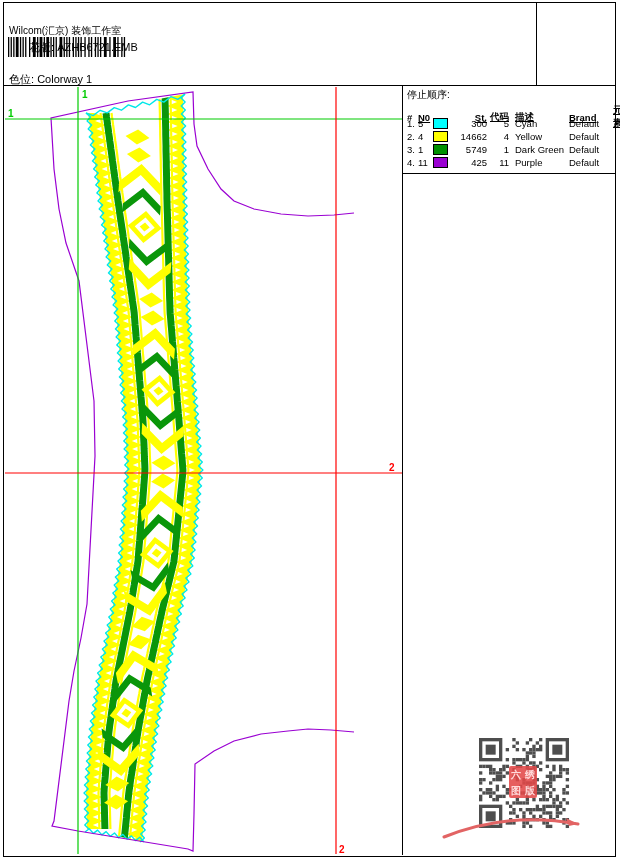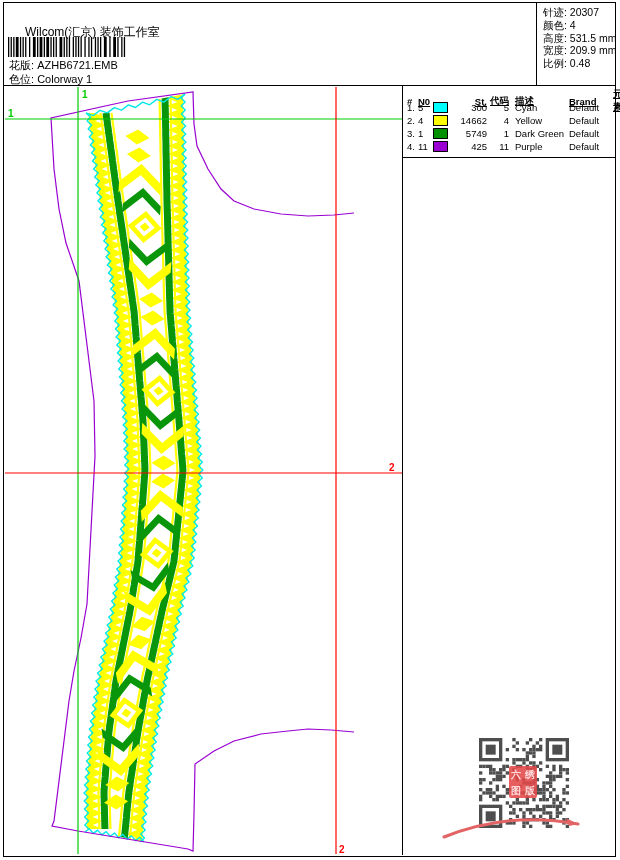--- a/index.html
+++ b/index.html
@@ -1,24 +1,24 @@
 <!DOCTYPE html>
 <html style="--design_cyan: #00e8e8; --design_yellow: #ffff00; --design_green: #0a960a; --design_purple: #9a00d2; --line_green: #00cc00; --line_red: #ff0000; --qr_gray: #4e4e4e;"><head>
 <meta charset="utf-8">
 <style>
   html,body{margin:0;padding:0;background:#fff;}
   body{width:620px;height:860px;position:relative;font-family:"Liberation Sans",sans-serif;color:#000;}
   .page{position:absolute;left:0;top:0;width:620px;height:860px;background:#fff;overflow:hidden;}
   .outer-border{position:absolute;left:3px;top:2px;width:613px;height:855px;border:1.5px solid #000;box-sizing:border-box;}
   
   .hdr-title{position:absolute;left:9px;top:3px;font-size:18px;font-weight:bold;letter-spacing:1.5px;}
-  .hdr-studio{position:absolute;left:9px;top:24px;font-size:12px;margin-left:16px;}
+  .hdr-studio{position:absolute;left:9px;top:24px;font-size:10px;}
   .hdr-barcode{position:absolute;left:7px;top:37px;}
   .hdr-line{position:absolute;left:9px;font-size:11px;white-space:nowrap;}
-  .hdr-pattern{top:58px;} .hdr-colorway{top:72px;}
+  .hdr-pattern{top:40px;margin-left:20px;} .hdr-colorway{top:72px;}
   .hdr-divider{position:absolute;left:536px;top:2px;width:0;height:83px;border-left:1.5px solid #000;}
   .info-box{position:absolute;left:543px;top:6px;font-size:10.5px;line-height:12.8px;}
   .info-row{white-space:nowrap;}
   
   .design-area{position:absolute;left:3px;top:85px;width:613px;height:772px;border:1.5px solid #000;box-sizing:border-box;background:#fff;}
   .design-svg{position:absolute;left:0;top:0;}
   .table-panel{position:absolute;right:0;top:0;width:213px;height:769px;border-left:1.5px solid #000;box-sizing:border-box;background:#fff;}
   .stop-table{border-bottom:1.5px solid #000;padding:2px 1px 4px 4px;}
   .stop-title{font-size:10px;margin-bottom:2px;}
   .trow{display:grid;grid-template-columns:11px 15px 20px 36px 22px 58px 44px auto;height:13px;align-items:center;font-size:9.5px;}
@@ -80,27 +80,20 @@
     </svg>
   <div class="hdr-line hdr-pattern">
     <span>花版:</span>
     <span>AZHB6721.EMB</span>
   </div>
   <div class="hdr-line hdr-colorway">
     <span>色位:</span>
     <span>Colorway 1</span>
   </div>
   <div class="hdr-divider"></div>
-  <div class="info-box">
-    <div class="info-row"><span>针迹:</span> <span>20307</span></div>
-    <div class="info-row"><span>颜色:</span> <span>4</span></div>
-    <div class="info-row"><span>高度:</span> <span>531.5 mm</span></div>
-    <div class="info-row"><span>宽度:</span> <span>209.9 mm</span></div>
-    <div class="info-row"><span>比例:</span> <span>0.48</span></div>
-  </div>
 
   <div class="design-area">
     <svg class="design-svg" id="design-svg" width="400" height="769" viewBox="3 85 400 769">
       <g id="gen-band">
           <defs>
             <clipPath id="bandclip">
               <polygon points="85.0,112.0 85.5,116.0 86.1,120.0 86.6,124.0 87.2,128.0 87.7,132.0 88.3,136.0 88.8,140.0 89.4,144.0 89.9,148.0 90.5,152.0 91.0,156.0 91.5,160.0 92.1,164.0 92.6,168.0 93.2,172.0 93.7,176.0 94.3,180.0 94.8,184.0 95.4,188.0 95.9,192.0 96.5,196.0 97.0,200.0 97.6,204.0 98.2,208.0 98.7,212.0 99.3,216.0 99.9,220.0 100.5,224.0 101.1,228.0 101.7,232.0 102.2,236.0 102.8,240.0 103.4,244.0 104.0,248.0 104.6,252.0 105.1,256.0 105.7,260.0 106.3,264.0 106.9,268.0 107.5,272.0 108.1,276.0 108.6,280.0 109.2,284.0 109.8,288.0 110.4,292.0 111.0,296.0 111.5,300.0 112.1,304.0 112.7,308.0 113.2,312.0 113.5,316.0 113.8,320.0 114.1,324.0 114.5,328.0 114.8,332.0 115.1,336.0 115.5,340.0 115.8,344.0 116.1,348.0 116.4,352.0 116.8,356.0 117.1,360.0 117.4,364.0 117.7,368.0 118.1,372.0 118.4,376.0 118.7,380.0 119.1,384.0 119.4,388.0 119.7,392.0 120.0,396.0 120.4,400.0 120.7,404.0 121.0,408.0 121.3,412.0 121.7,416.0 122.0,420.0 122.2,424.0 122.3,428.0 122.5,432.0 122.6,436.0 122.8,440.0 123.0,444.0 123.1,448.0 123.3,452.0 123.4,456.0 123.6,460.0 123.8,464.0 123.9,468.0 123.8,472.0 123.5,476.0 123.2,480.0 122.9,484.0 122.6,488.0 122.3,492.0 122.0,496.0 121.7,500.0 121.4,504.0 121.0,508.0 120.7,512.0 120.4,516.0 120.1,520.0 119.8,524.0 119.5,528.0 119.2,532.0 118.9,536.0 118.6,540.0 118.2,544.0 117.9,548.0 117.6,552.0 117.3,556.0 117.0,560.0 116.4,564.0 115.7,568.0 115.1,572.0 114.4,576.0 113.8,580.0 113.2,584.0 112.5,588.0 111.9,592.0 111.2,596.0 110.6,600.0 110.0,604.0 109.3,608.0 108.6,612.0 107.8,616.0 107.0,620.0 106.2,624.0 105.4,628.0 104.6,632.0 103.8,636.0 103.0,640.0 102.2,644.0 101.4,648.0 100.6,652.0 99.8,656.0 99.0,660.0 98.2,664.0 97.4,668.0 96.6,672.0 95.8,676.0 95.0,680.0 94.4,684.0 93.9,688.0 93.3,692.0 92.8,696.0 92.2,700.0 91.6,704.0 91.1,708.0 90.5,712.0 90.0,716.0 89.4,720.0 88.8,724.0 88.3,728.0 87.8,732.0 87.5,736.0 87.2,740.0 86.8,744.0 86.5,748.0 86.2,752.0 85.8,756.0 85.5,760.0 85.2,764.0 84.8,768.0 84.5,772.0 84.2,776.0 83.8,780.0 83.5,784.0 83.2,788.0 83.0,792.0 83.1,796.0 83.2,800.0 83.3,804.0 83.4,808.0 83.5,812.0 83.6,816.0 83.7,820.0 83.8,824.0 83.9,828.0 143.0,841.0 143.4,837.0 143.8,833.0 144.2,829.0 144.6,825.0 145.0,821.0 145.4,817.0 145.7,813.0 146.1,809.0 146.5,805.0 146.9,801.0 147.3,797.0 147.7,793.0 148.2,789.0 148.8,785.0 149.3,781.0 149.9,777.0 150.6,773.0 151.2,769.0 151.8,765.0 152.3,761.0 152.9,757.0 153.6,753.0 154.2,749.0 154.8,745.0 155.3,741.0 155.9,737.0 156.6,733.0 157.2,729.0 157.9,725.0 158.6,721.0 159.3,717.0 160.1,713.0 160.8,709.0 161.5,705.0 162.2,701.0 162.9,697.0 163.7,693.0 164.4,689.0 165.1,685.0 165.8,681.0 166.6,677.0 167.5,673.0 168.4,669.0 169.2,665.0 170.1,661.0 170.9,657.0 171.8,653.0 172.6,649.0 173.5,645.0 174.4,641.0 175.2,637.0 176.1,633.0 176.9,629.0 177.8,625.0 178.6,621.0 179.5,617.0 180.4,613.0 181.2,609.0 182.2,605.0 183.2,601.0 184.1,597.0 185.1,593.0 186.0,589.0 187.0,585.0 188.0,581.0 188.9,577.0 189.9,573.0 190.8,569.0 191.8,565.0 192.8,561.0 193.3,557.0 193.7,553.0 194.1,549.0 194.5,545.0 194.9,541.0 195.3,537.0 195.7,533.0 196.1,529.0 196.5,525.0 196.9,521.0 197.3,517.0 197.7,513.0 198.1,509.0 198.5,505.0 198.9,501.0 199.3,497.0 199.7,493.0 200.1,489.0 200.5,485.0 200.9,481.0 201.3,477.0 201.7,473.0 201.9,469.0 201.6,465.0 201.3,461.0 201.0,457.0 200.6,453.0 200.3,449.0 200.0,445.0 199.7,441.0 199.4,437.0 199.0,433.0 198.7,429.0 198.4,425.0 198.1,421.0 197.8,417.0 197.4,413.0 197.1,409.0 196.8,405.0 196.4,401.0 196.1,397.0 195.8,393.0 195.5,389.0 195.1,385.0 194.8,381.0 194.5,377.0 194.2,373.0 193.8,369.0 193.5,365.0 193.2,361.0 192.8,357.0 192.5,353.0 192.2,349.0 191.9,345.0 191.5,341.0 191.2,337.0 190.9,333.0 190.6,329.0 190.2,325.0 189.9,321.0 189.6,317.0 189.2,313.0 189.0,309.0 188.9,305.0 188.8,301.0 188.6,297.0 188.5,293.0 188.4,289.0 188.3,285.0 188.2,281.0 188.1,277.0 188.0,273.0 187.9,269.0 187.8,265.0 187.7,261.0 187.6,257.0 187.4,253.0 187.3,249.0 187.2,245.0 187.1,241.0 187.0,237.0 186.9,233.0 186.8,229.0 186.7,225.0 186.6,221.0 186.5,217.0 186.4,213.0 186.2,209.0 186.1,205.0 186.0,201.0 185.9,197.0 185.9,193.0 185.8,189.0 185.7,185.0 185.6,181.0 185.6,177.0 185.5,173.0 185.4,169.0 185.3,165.0 185.3,161.0 185.2,157.0 185.1,153.0 185.0,149.0 185.0,145.0 184.9,141.0 184.8,137.0 184.7,133.0 184.7,129.0 184.6,125.0 184.5,121.0 184.4,117.0 184.4,113.0 184.3,109.0 184.2,105.0 184.1,101.0 184.1,97.0 184.0,93.0"></polygon>
             </clipPath>
           </defs>
           <polygon points="85.0,112.0 85.5,116.0 86.1,120.0 86.6,124.0 87.2,128.0 87.7,132.0 88.3,136.0 88.8,140.0 89.4,144.0 89.9,148.0 90.5,152.0 91.0,156.0 91.5,160.0 92.1,164.0 92.6,168.0 93.2,172.0 93.7,176.0 94.3,180.0 94.8,184.0 95.4,188.0 95.9,192.0 96.5,196.0 97.0,200.0 97.6,204.0 98.2,208.0 98.7,212.0 99.3,216.0 99.9,220.0 100.5,224.0 101.1,228.0 101.7,232.0 102.2,236.0 102.8,240.0 103.4,244.0 104.0,248.0 104.6,252.0 105.1,256.0 105.7,260.0 106.3,264.0 106.9,268.0 107.5,272.0 108.1,276.0 108.6,280.0 109.2,284.0 109.8,288.0 110.4,292.0 111.0,296.0 111.5,300.0 112.1,304.0 112.7,308.0 113.2,312.0 113.5,316.0 113.8,320.0 114.1,324.0 114.5,328.0 114.8,332.0 115.1,336.0 115.5,340.0 115.8,344.0 116.1,348.0 116.4,352.0 116.8,356.0 117.1,360.0 117.4,364.0 117.7,368.0 118.1,372.0 118.4,376.0 118.7,380.0 119.1,384.0 119.4,388.0 119.7,392.0 120.0,396.0 120.4,400.0 120.7,404.0 121.0,408.0 121.3,412.0 121.7,416.0 122.0,420.0 122.2,424.0 122.3,428.0 122.5,432.0 122.6,436.0 122.8,440.0 123.0,444.0 123.1,448.0 123.3,452.0 123.4,456.0 123.6,460.0 123.8,464.0 123.9,468.0 123.8,472.0 123.5,476.0 123.2,480.0 122.9,484.0 122.6,488.0 122.3,492.0 122.0,496.0 121.7,500.0 121.4,504.0 121.0,508.0 120.7,512.0 120.4,516.0 120.1,520.0 119.8,524.0 119.5,528.0 119.2,532.0 118.9,536.0 118.6,540.0 118.2,544.0 117.9,548.0 117.6,552.0 117.3,556.0 117.0,560.0 116.4,564.0 115.7,568.0 115.1,572.0 114.4,576.0 113.8,580.0 113.2,584.0 112.5,588.0 111.9,592.0 111.2,596.0 110.6,600.0 110.0,604.0 109.3,608.0 108.6,612.0 107.8,616.0 107.0,620.0 106.2,624.0 105.4,628.0 104.6,632.0 103.8,636.0 103.0,640.0 102.2,644.0 101.4,648.0 100.6,652.0 99.8,656.0 99.0,660.0 98.2,664.0 97.4,668.0 96.6,672.0 95.8,676.0 95.0,680.0 94.4,684.0 93.9,688.0 93.3,692.0 92.8,696.0 92.2,700.0 91.6,704.0 91.1,708.0 90.5,712.0 90.0,716.0 89.4,720.0 88.8,724.0 88.3,728.0 87.8,732.0 87.5,736.0 87.2,740.0 86.8,744.0 86.5,748.0 86.2,752.0 85.8,756.0 85.5,760.0 85.2,764.0 84.8,768.0 84.5,772.0 84.2,776.0 83.8,780.0 83.5,784.0 83.2,788.0 83.0,792.0 83.1,796.0 83.2,800.0 83.3,804.0 83.4,808.0 83.5,812.0 83.6,816.0 83.7,820.0 83.8,824.0 83.9,828.0 143.0,841.0 143.4,837.0 143.8,833.0 144.2,829.0 144.6,825.0 145.0,821.0 145.4,817.0 145.7,813.0 146.1,809.0 146.5,805.0 146.9,801.0 147.3,797.0 147.7,793.0 148.2,789.0 148.8,785.0 149.3,781.0 149.9,777.0 150.6,773.0 151.2,769.0 151.8,765.0 152.3,761.0 152.9,757.0 153.6,753.0 154.2,749.0 154.8,745.0 155.3,741.0 155.9,737.0 156.6,733.0 157.2,729.0 157.9,725.0 158.6,721.0 159.3,717.0 160.1,713.0 160.8,709.0 161.5,705.0 162.2,701.0 162.9,697.0 163.7,693.0 164.4,689.0 165.1,685.0 165.8,681.0 166.6,677.0 167.5,673.0 168.4,669.0 169.2,665.0 170.1,661.0 170.9,657.0 171.8,653.0 172.6,649.0 173.5,645.0 174.4,641.0 175.2,637.0 176.1,633.0 176.9,629.0 177.8,625.0 178.6,621.0 179.5,617.0 180.4,613.0 181.2,609.0 182.2,605.0 183.2,601.0 184.1,597.0 185.1,593.0 186.0,589.0 187.0,585.0 188.0,581.0 188.9,577.0 189.9,573.0 190.8,569.0 191.8,565.0 192.8,561.0 193.3,557.0 193.7,553.0 194.1,549.0 194.5,545.0 194.9,541.0 195.3,537.0 195.7,533.0 196.1,529.0 196.5,525.0 196.9,521.0 197.3,517.0 197.7,513.0 198.1,509.0 198.5,505.0 198.9,501.0 199.3,497.0 199.7,493.0 200.1,489.0 200.5,485.0 200.9,481.0 201.3,477.0 201.7,473.0 201.9,469.0 201.6,465.0 201.3,461.0 201.0,457.0 200.6,453.0 200.3,449.0 200.0,445.0 199.7,441.0 199.4,437.0 199.0,433.0 198.7,429.0 198.4,425.0 198.1,421.0 197.8,417.0 197.4,413.0 197.1,409.0 196.8,405.0 196.4,401.0 196.1,397.0 195.8,393.0 195.5,389.0 195.1,385.0 194.8,381.0 194.5,377.0 194.2,373.0 193.8,369.0 193.5,365.0 193.2,361.0 192.8,357.0 192.5,353.0 192.2,349.0 191.9,345.0 191.5,341.0 191.2,337.0 190.9,333.0 190.6,329.0 190.2,325.0 189.9,321.0 189.6,317.0 189.2,313.0 189.0,309.0 188.9,305.0 188.8,301.0 188.6,297.0 188.5,293.0 188.4,289.0 188.3,285.0 188.2,281.0 188.1,277.0 188.0,273.0 187.9,269.0 187.8,265.0 187.7,261.0 187.6,257.0 187.4,253.0 187.3,249.0 187.2,245.0 187.1,241.0 187.0,237.0 186.9,233.0 186.8,229.0 186.7,225.0 186.6,221.0 186.5,217.0 186.4,213.0 186.2,209.0 186.1,205.0 186.0,201.0 185.9,197.0 185.9,193.0 185.8,189.0 185.7,185.0 185.6,181.0 185.6,177.0 185.5,173.0 185.4,169.0 185.3,165.0 185.3,161.0 185.2,157.0 185.1,153.0 185.0,149.0 185.0,145.0 184.9,141.0 184.8,137.0 184.7,133.0 184.7,129.0 184.6,125.0 184.5,121.0 184.4,117.0 184.4,113.0 184.3,109.0 184.2,105.0 184.1,101.0 184.1,97.0 184.0,93.0" fill="#ffffff"></polygon>
@@ -223,20 +216,21 @@
       <line x1="335" y1="86" x2="335" y2="853" stroke="var(--line_red)" stroke-width="1.2"></line>
       <line x1="4" y1="472" x2="402" y2="472" stroke="var(--line_red)" stroke-width="1.2"></line>
       <text x="81" y="97" font-size="10" font-weight="bold" fill="var(--line_green)">1</text>
       <text x="7" y="116" font-size="10" font-weight="bold" fill="var(--line_green)">1</text>
       <text x="388" y="470" font-size="10" font-weight="bold" fill="var(--line_red)">2</text>
       <text x="338" y="852" font-size="10" font-weight="bold" fill="var(--line_red)">2</text>
     </svg>
 
     <div class="table-panel">
       <div class="stop-table">
+        <div class="stop-title">停止顺序:</div>
         <div class="trow thead">
           <span class="nound">#</span>
           <span>N0</span>
           <span></span>
           <span class="r">St.</span>
           <span class="r">代码</span>
           <span style="padding-left:4px">描述</span>
           <span>Brand</span>
           <span>元素</span>
         </div>

